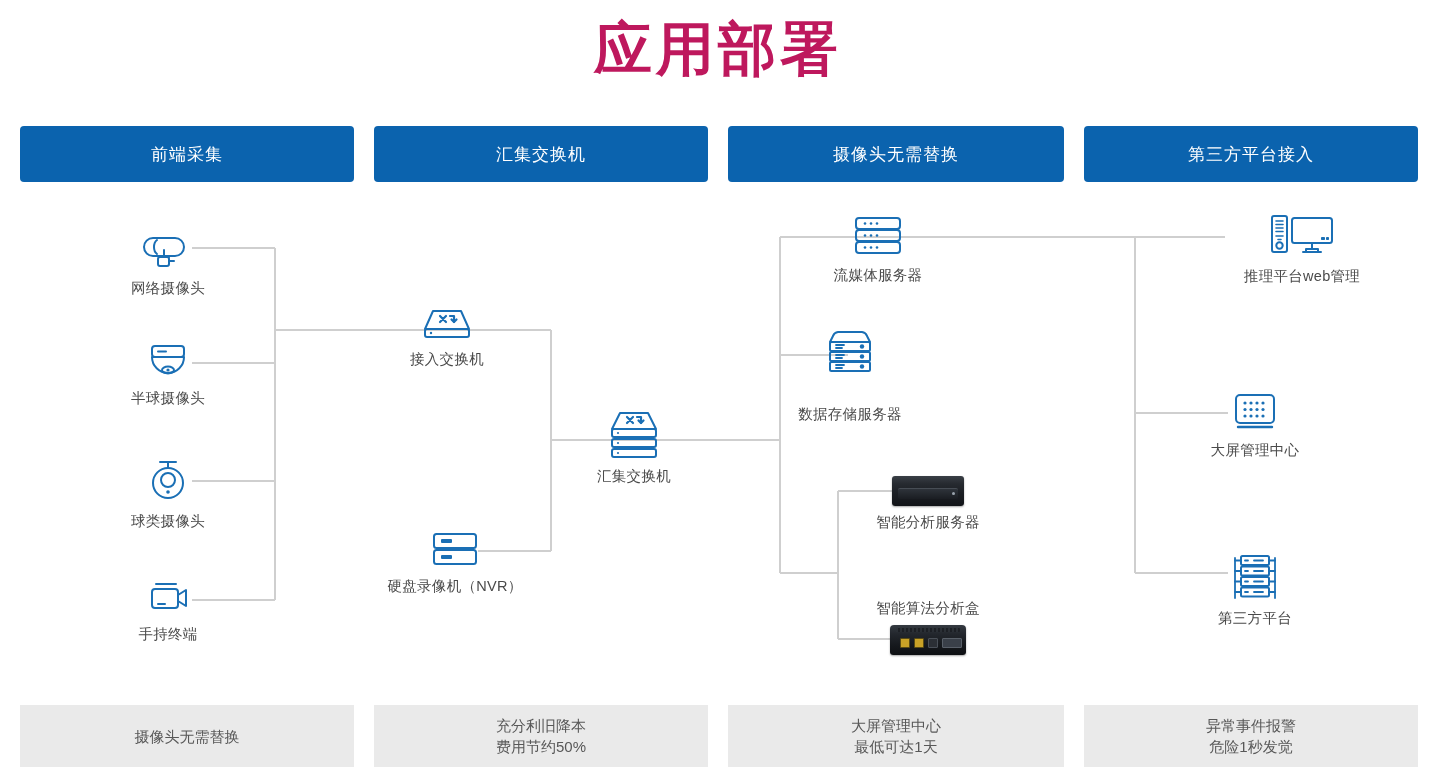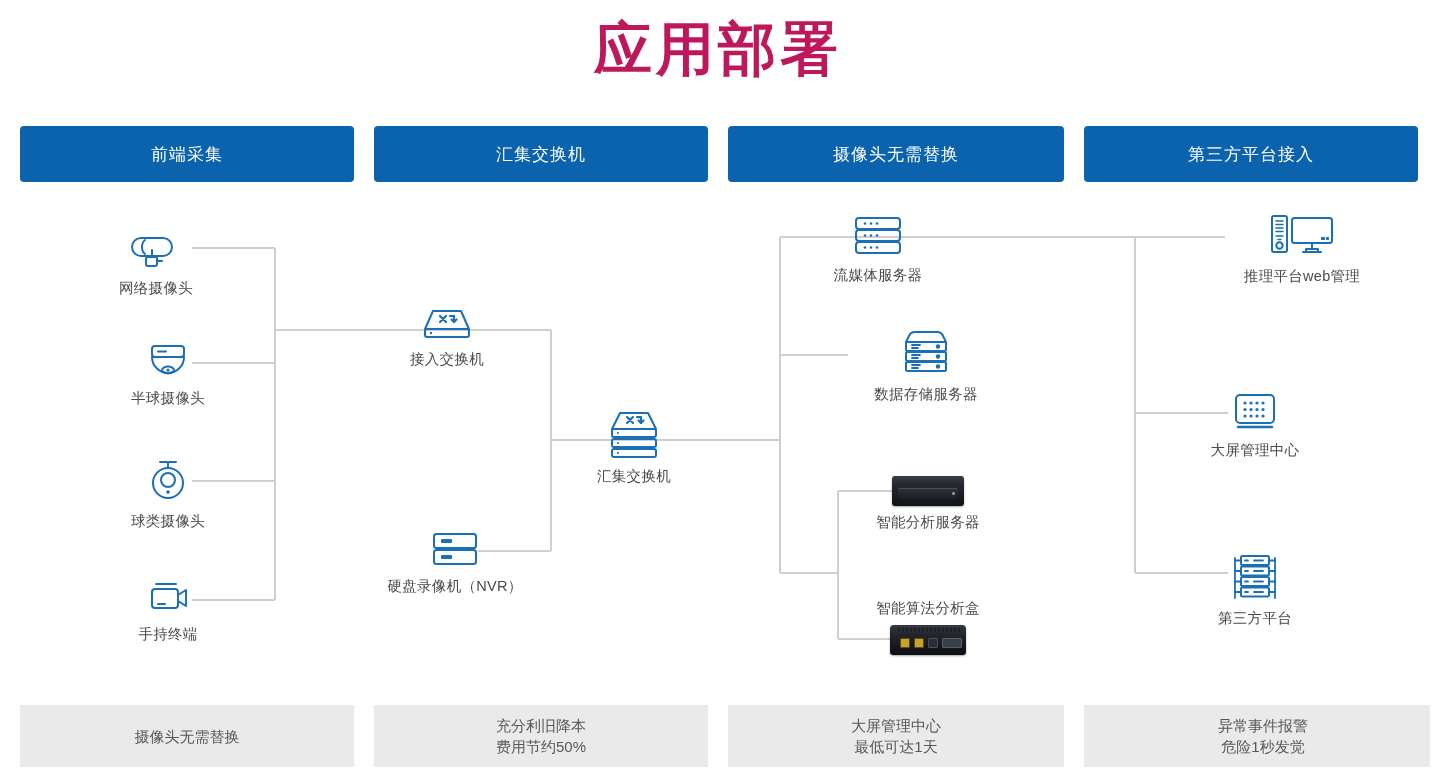--- a/index.html
+++ b/index.html
@@ -61,21 +61,21 @@
     line-height: 21px;
     display: flex;
     flex-direction: column;
     align-items: center;
     justify-content: center;
     text-align: center;
   }
   .fb0 { left: 20px;   width: 334px; }
   .fb1 { left: 374px;  width: 334px; }
   .fb2 { left: 728px;  width: 336px; }
-  .fb3 { left: 1084px; width: 334px; padding-left: 12px; }
+  .fb3 { left: 1084px; width: 334px; }
 
   
   #wires {
     position: absolute;
     left: 0;
     top: 0;
     width: 1436px;
     height: 782px;
     pointer-events: none;
   }
@@ -209,21 +209,21 @@
     <line x1="838" y1="639" x2="897" y2="639"></line>
 
     <line x1="780" y1="237" x2="1135" y2="237"></line>
     <line x1="1135" y1="237" x2="1135" y2="573"></line>
     <line x1="1135" y1="237" x2="1225" y2="237"></line>
     <line x1="1135" y1="413" x2="1228" y2="413"></line>
     <line x1="1135" y1="573" x2="1228" y2="573"></line>
   </g>
 </svg>
 
-<div class="node" style="left:116px; top:224px; width:80px;">
+<div class="node" style="left:128px; top:224px; width:80px;">
   <span class="icon-wrap">
     <svg width="56" height="48" viewBox="0 0 56 48" fill="none" stroke="#1a6fb5" stroke-width="2" stroke-linecap="round" stroke-linejoin="round">
       <path d="M13 14 h22 a9 9 0 0 1 0 18 h-22 a9 9 0 0 1 0 -18 z"></path>
       <path d="M17 16 c-4 3 -4 11 0 14"></path>
       <path d="M24 26 v7 h5"></path>
       <rect x="18" y="33" width="11" height="9" rx="2"></rect>
       <path d="M29 37 h5"></path>
     </svg>
   </span>
   <span class="label">网络摄像头</span>
@@ -326,21 +326,21 @@
           <circle cx="29" cy="22.5" r="1.3"></circle>
         <circle cx="17" cy="34.5" r="1.3"></circle>
           <circle cx="23" cy="34.5" r="1.3"></circle>
           <circle cx="29" cy="34.5" r="1.3"></circle>
       </g>
     </svg>
   </span>
   <span class="label">流媒体服务器</span>
 </div>
 
-<div class="node" style="left:866px; top:328px; width:120px;">
+<div class="node" style="left:790px; top:328px; width:120px;gap:20px;">
   <span class="icon-wrap">
     <svg width="60" height="50" viewBox="0 0 60 50" fill="none" stroke="#1a6fb5" stroke-width="2" stroke-linecap="round" stroke-linejoin="round">
       <path d="M18 4 h24 a6 6 0 0 1 5 4 l3 6 h-40 l3 -6 a6 6 0 0 1 5 -4 z"></path>
       <rect x="10" y="14" width="40" height="9" rx="1.5"></rect>
       <rect x="10" y="24" width="40" height="9" rx="1.5"></rect>
       <rect x="10" y="34" width="40" height="9" rx="1.5"></rect>
       <g stroke-width="1.8">
         <path d="M16 17 h8 M16 20 h6"></path>
         <path d="M16 27 h8 M16 30 h6"></path>
         <path d="M16 37 h8 M16 40 h6"></path>

